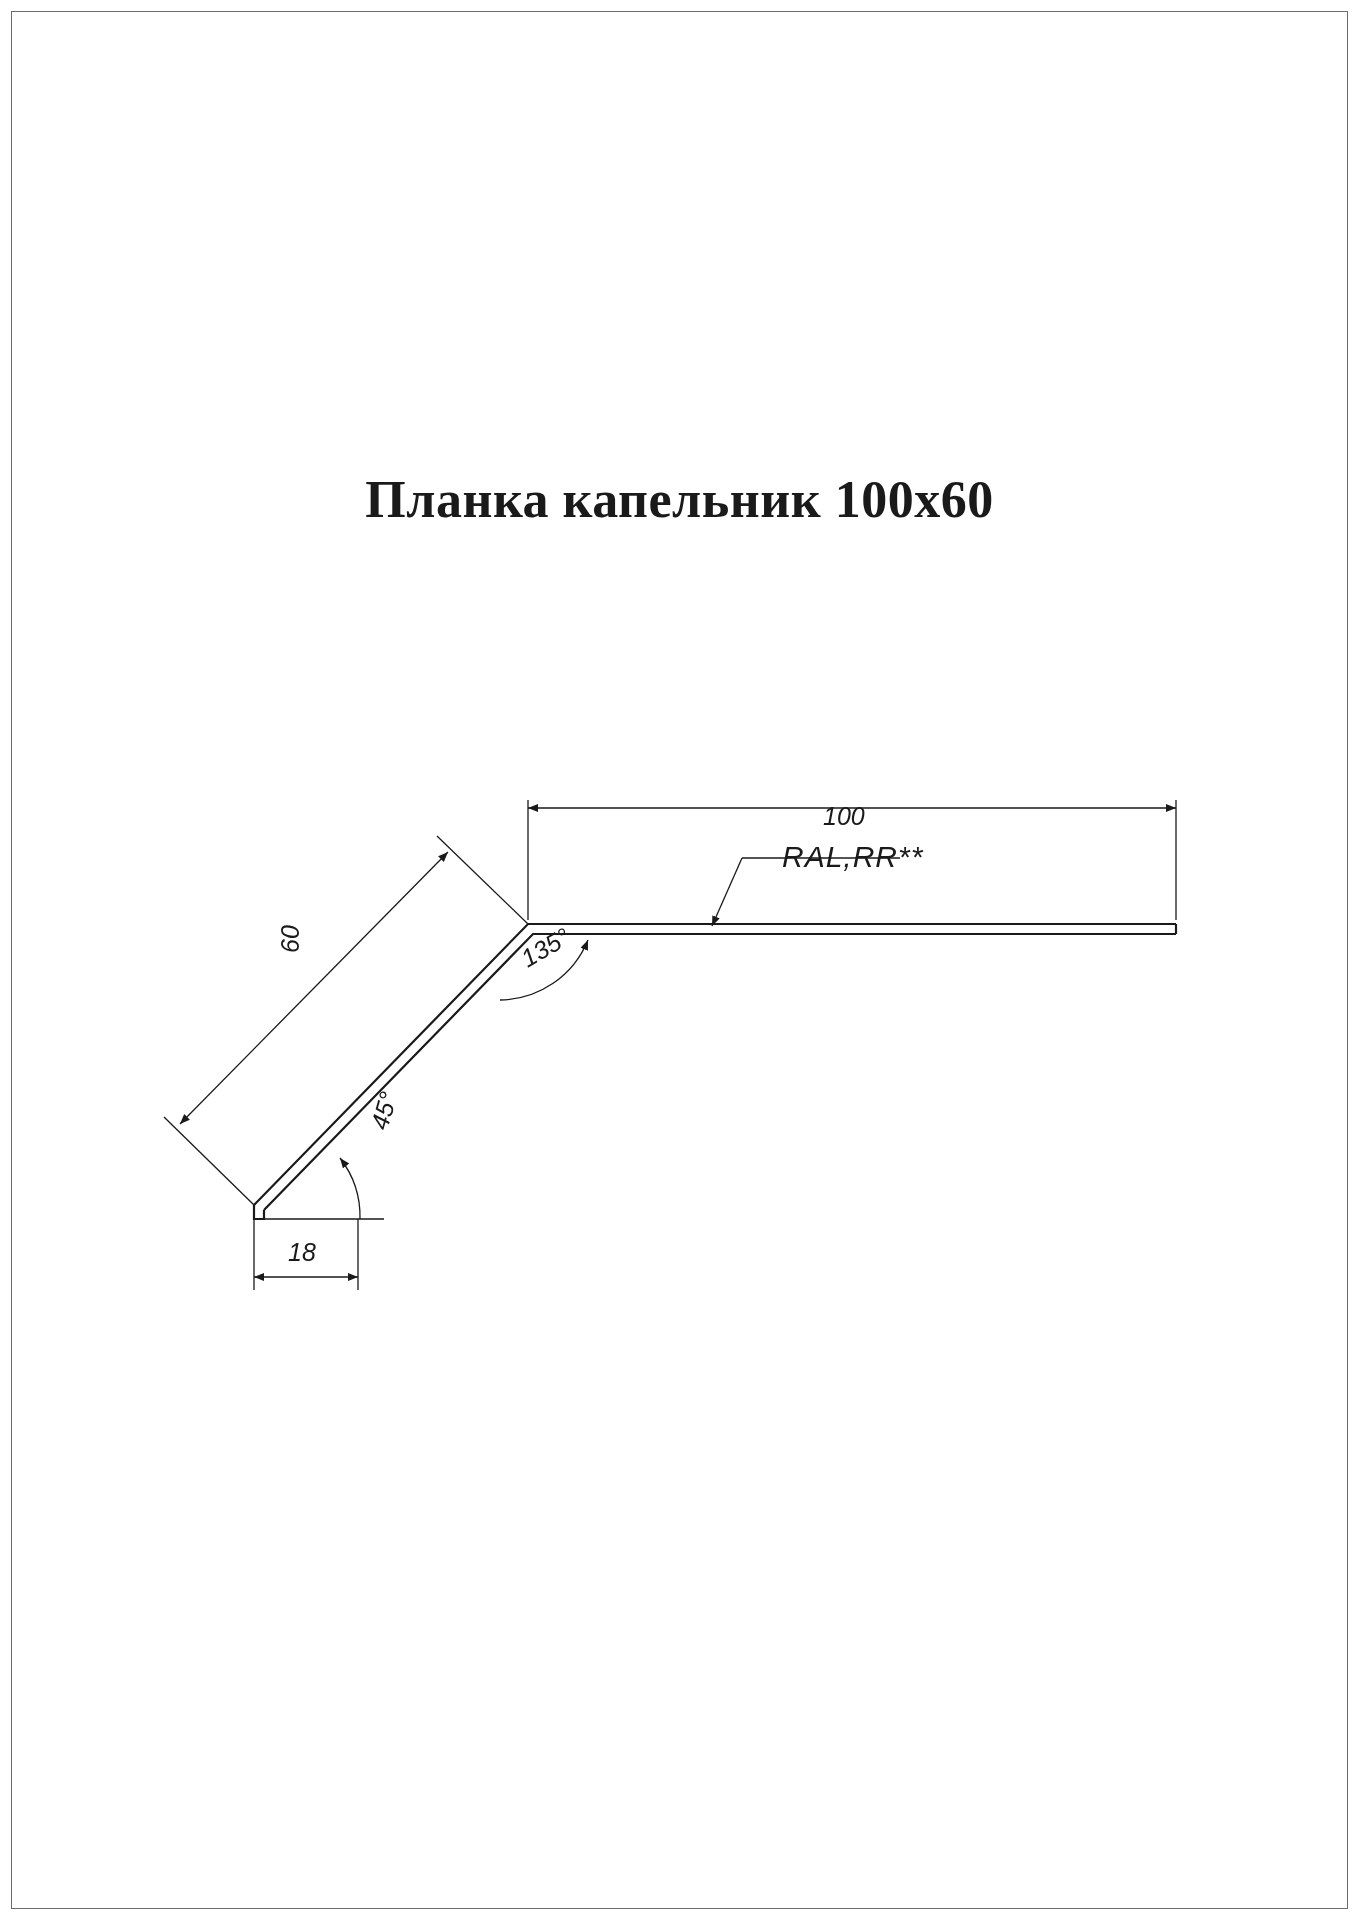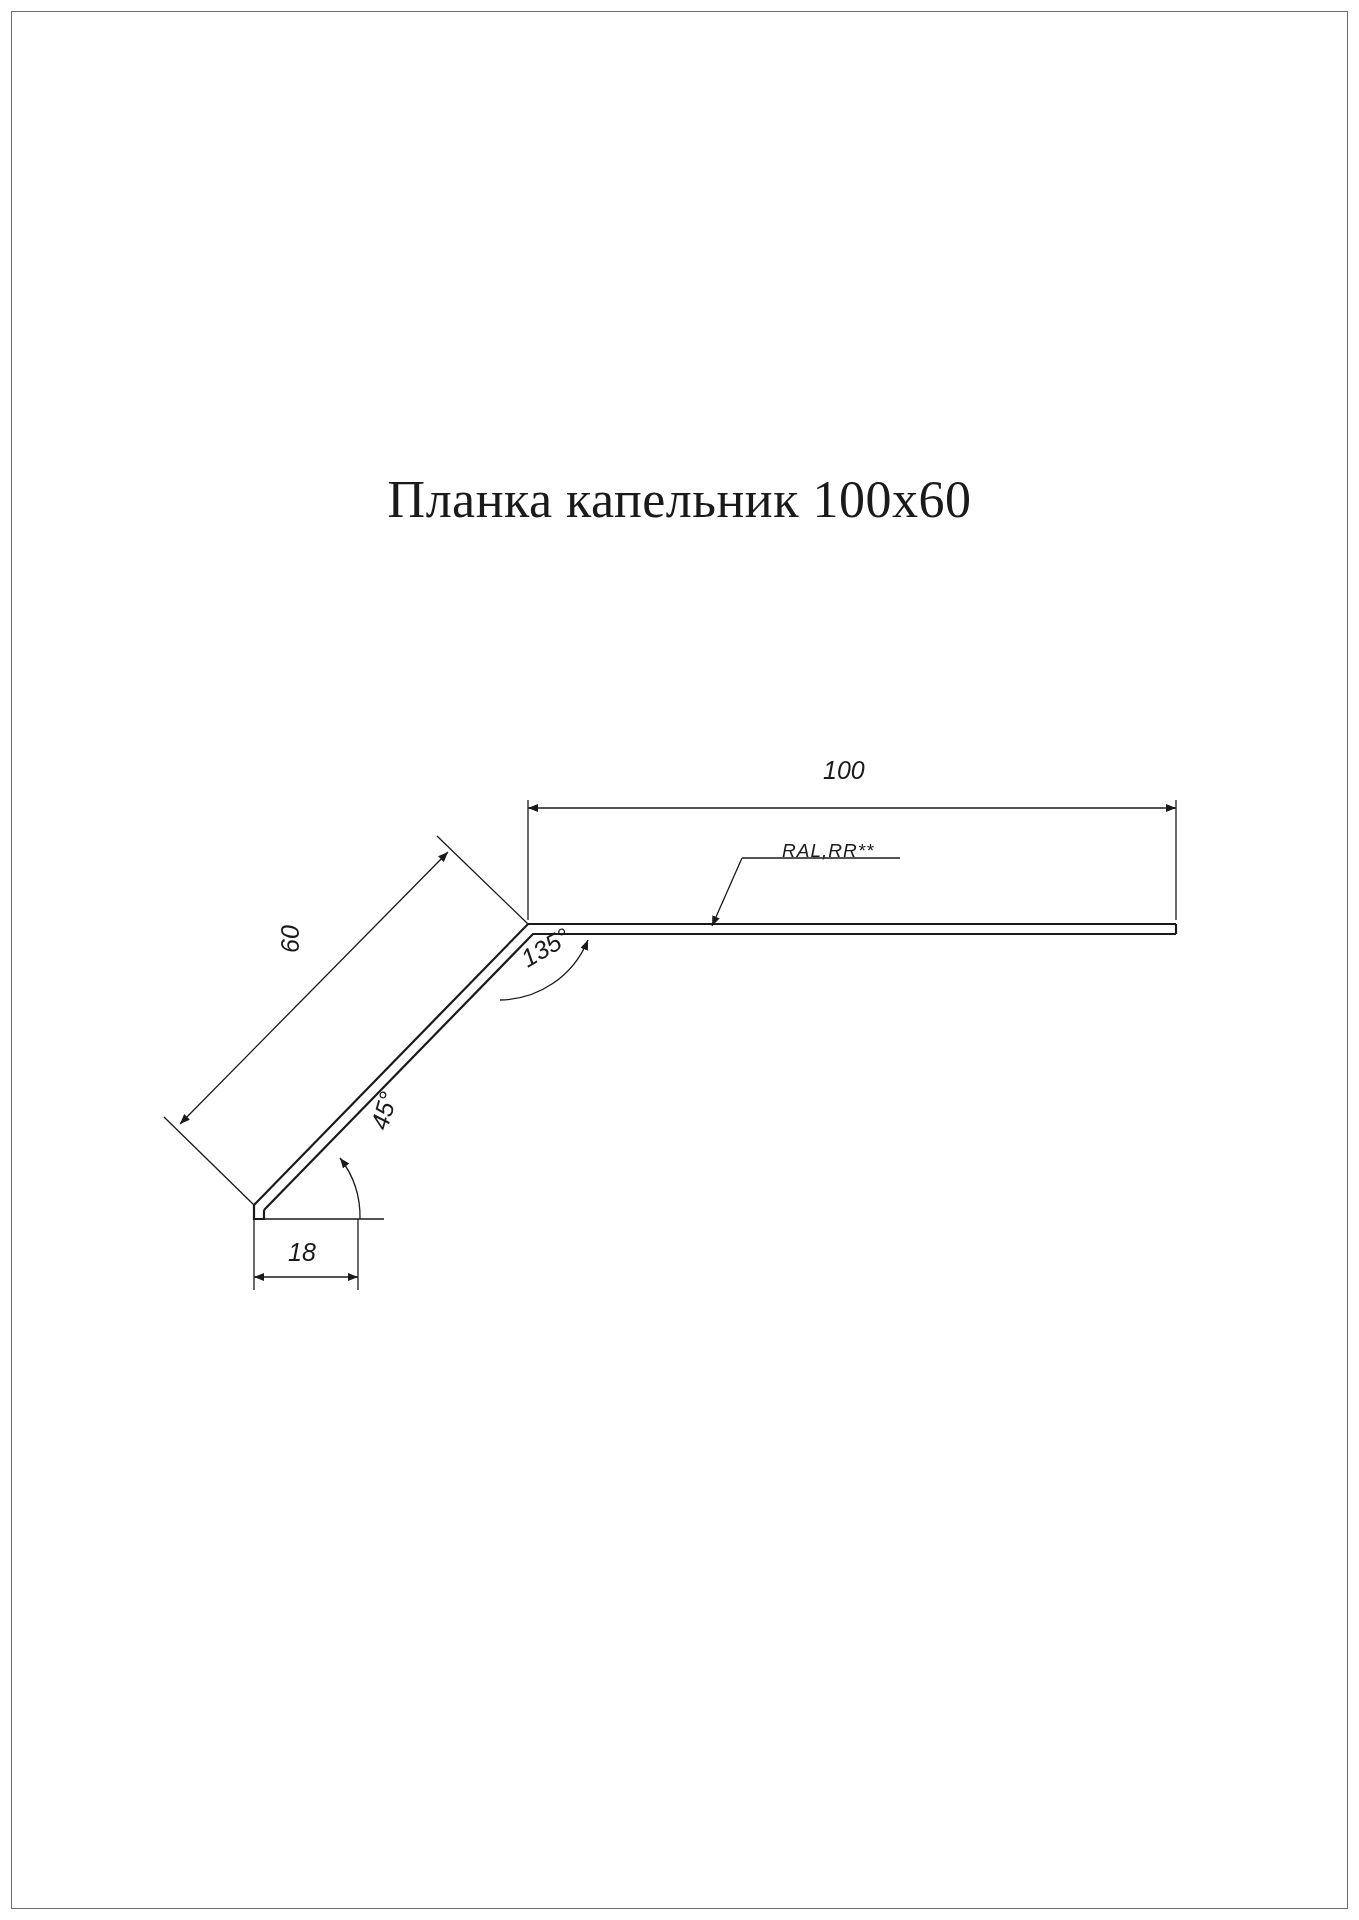--- a/index.html
+++ b/index.html
@@ -30,41 +30,41 @@
     box-sizing: border-box;
   }
   #title {
     position: absolute;
     left: 0;
     top: 470px;
     width: 1359px;
     text-align: center;
     font-family: "Liberation Serif", serif;
     font-size: 52px;
-    font-weight: 400;
+    font-weight: 700;
     color: #1a1a1a;
     letter-spacing: 0.5px;
   }
   #drawing {
     position: absolute;
     left: 0;
     top: 0;
     width: 1359px;
     height: 1920px;
   }
   .lbl {
     position: absolute;
     font-family: "Liberation Sans", sans-serif;
     font-style: italic;
     font-size: 25px;
     color: #1a1a1a;
     white-space: nowrap;
   }
-  #lbl-100 { left: 823px; top: 756px; }
-  #lbl-ral { left: 782px; top: 840px; font-size: 19px; letter-spacing: 1px; }
+  #lbl-100 { left: 823px; top: 802px; }
+  #lbl-ral { left: 782px; top: 840px; font-size: 30px; letter-spacing: 1px; }
   #lbl-135 { left: 516px; top: 948px; transform: rotate(-30deg); transform-origin: left top; }
   #lbl-60 {
     left: 276px; top: 953px;
     transform: rotate(-90deg);
     transform-origin: left top;
   }
   #lbl-45 {
     left: 365px; top: 1125px;
     transform: rotate(-74deg);
     transform-origin: left top;

